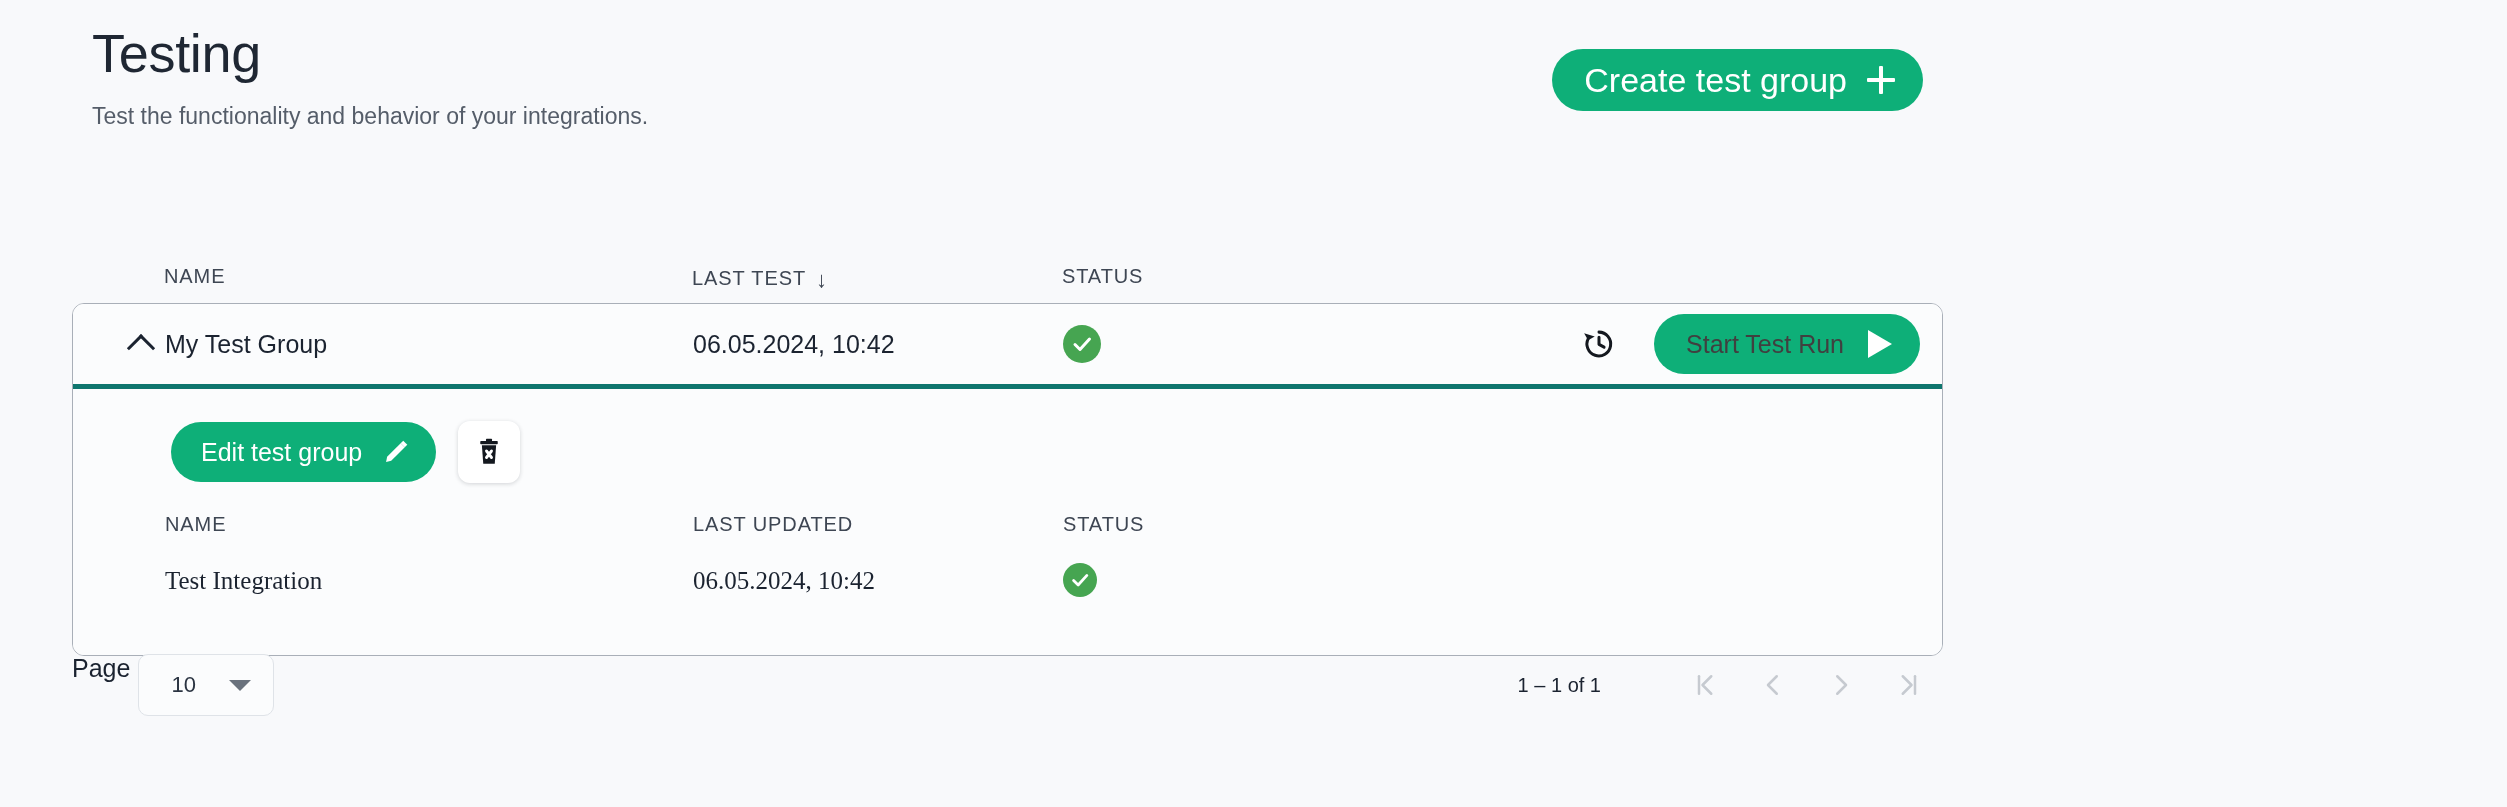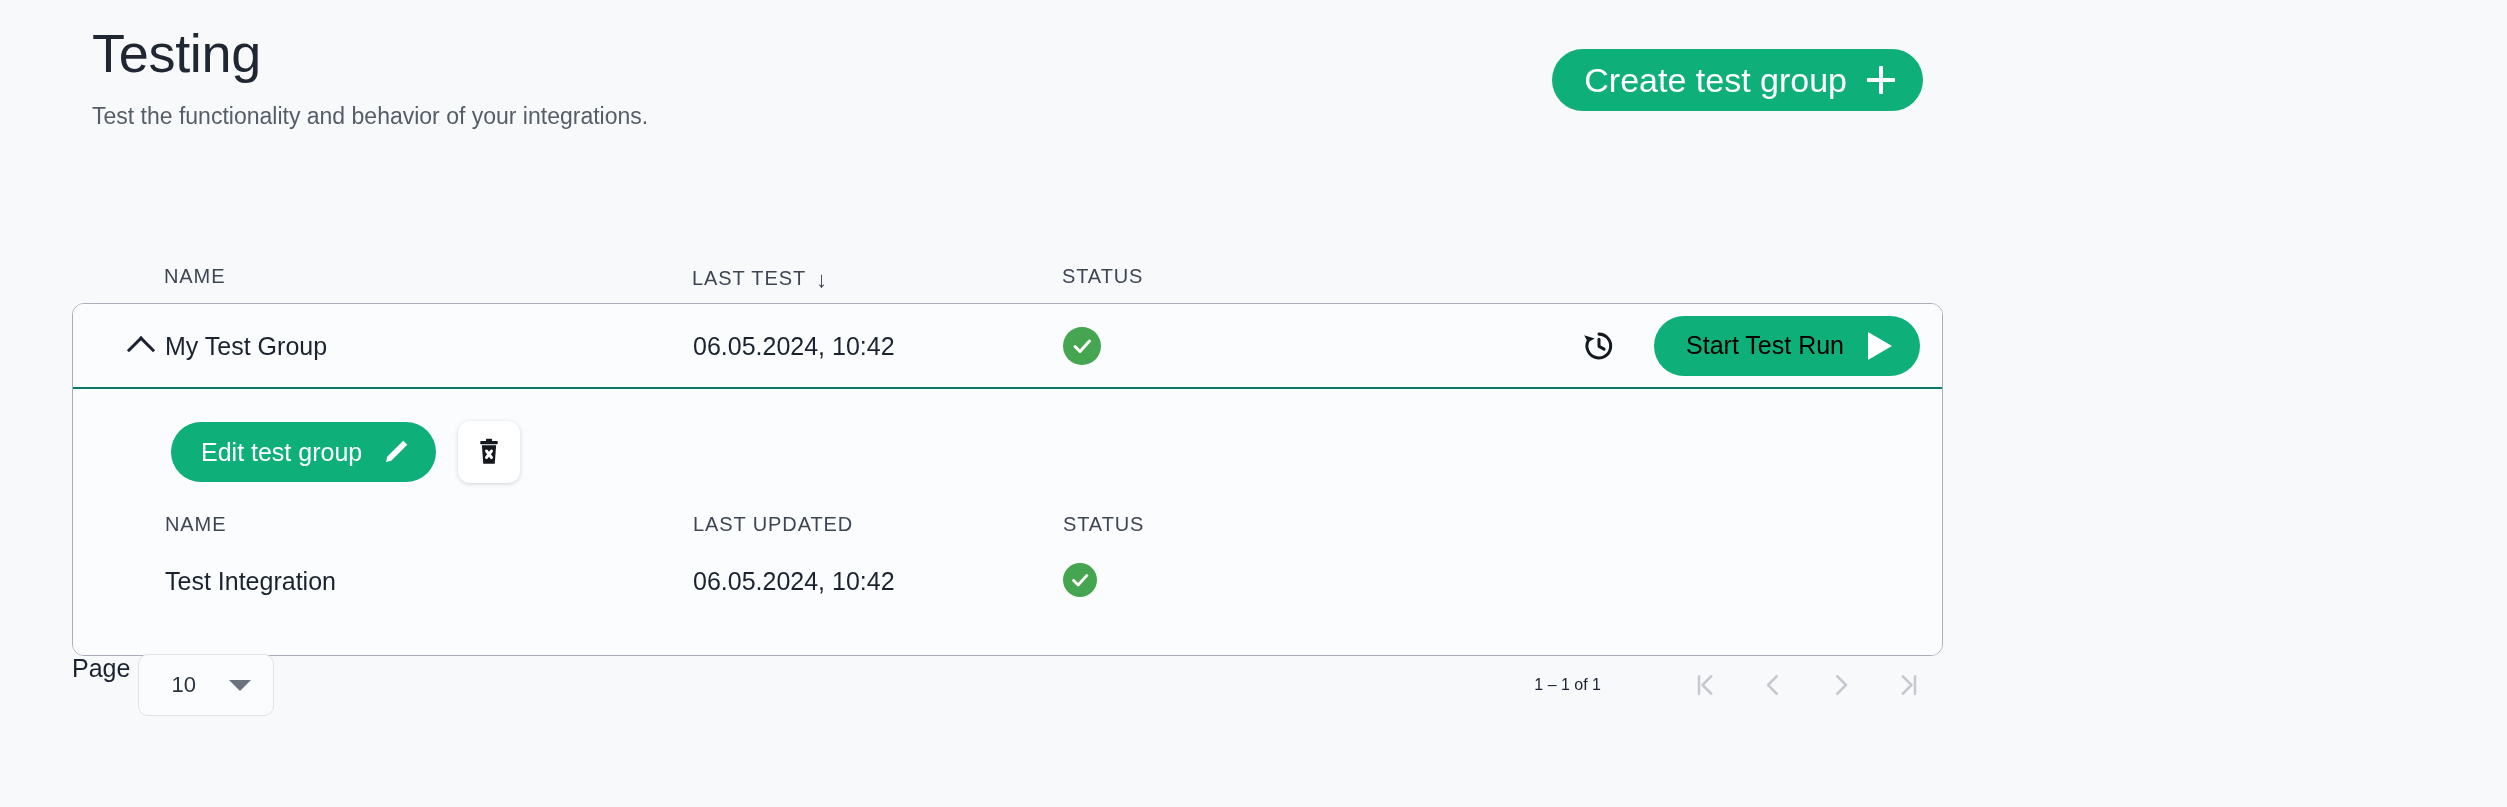--- a/index.html
+++ b/index.html
@@ -112,21 +112,21 @@
     position: relative;
     border: 1px solid #a9afb8;
     border-radius: 12px;
     background: #fbfcfd;
     overflow: hidden;
   }
 
   .group-row {
     position: relative;
     height: 85px;
-    border-bottom: 2px solid #0f766e;
+    border-bottom: 5px solid #0f766e;
     background: #fbfcfd;
   }
 
   .chevron-btn {
     position: absolute;
     left: 46px;
     top: 50%;
     transform: translateY(-50%);
     width: 44px; height: 44px;
     background: none;
@@ -186,21 +186,21 @@
   }
   .start-btn {
     display: flex;
     align-items: center;
     gap: 24px;
     height: 60px;
     padding: 0 28px 0 32px;
     border: none;
     border-radius: 30px;
     background: #0eaf78;
-    color: #000000;
+    color: #404040;
     font-family: "Liberation Sans", sans-serif;
     font-size: 25px;
     cursor: pointer;
     white-space: nowrap;
   }
   .play-icon {
     width: 0; height: 0;
     border-left: 24px solid #ffffff;
     border-top: 14px solid transparent;
     border-bottom: 14px solid transparent;
@@ -261,20 +261,21 @@
   .inner-head .hd {
     font-size: 20px;
     letter-spacing: 0.9px;
     color: #3e4653;
     top: 4px;
     white-space: nowrap;
   }
   .inner-row {
     position: relative;
     height: 66px;
+    font-family: Liberation Serif, serif;
   }
   .inner-cell {
     position: absolute;
     top: 18px;
     font-size: 25px;
     color: #1b2330;
     white-space: nowrap;
   }
   .inner-check {
     position: absolute;
@@ -329,21 +330,21 @@
     border-top: 11px solid #6a727d;
   }
 
   .pager-right {
     margin-left: auto;
     display: flex;
     align-items: center;
     gap: 0;
   }
   .range-text {
-    font-size: 16px;
+    font-size: 20px;
     color: #1b2330;
     margin-right: 70px;
     white-space: nowrap;
   }
   .nav-btn {
     width: 68px; height: 60px;
     background: none;
     border: none;
     cursor: pointer;
     display: flex;

